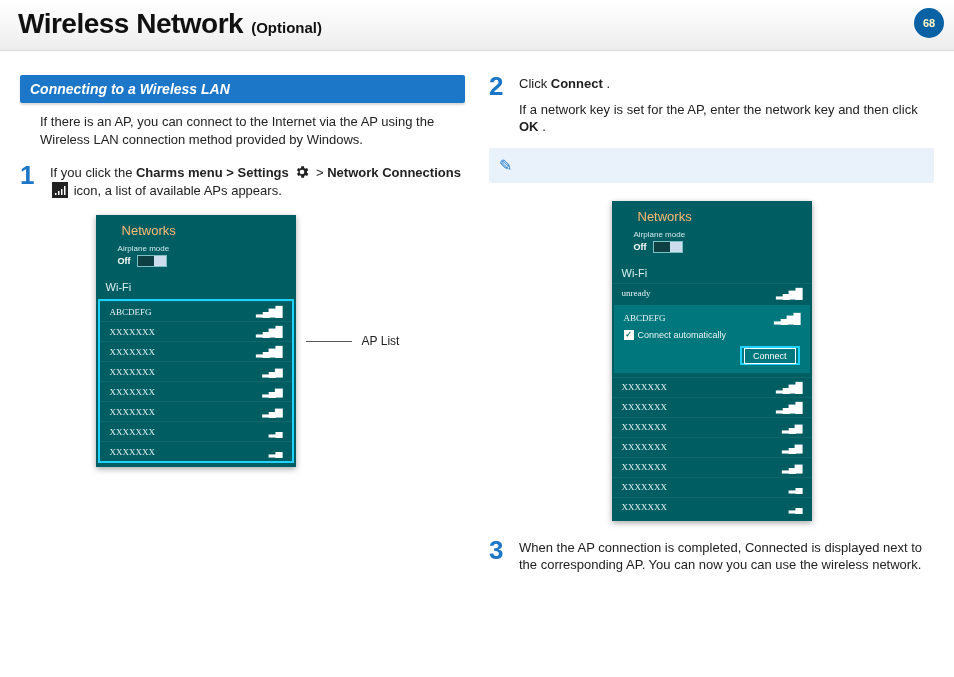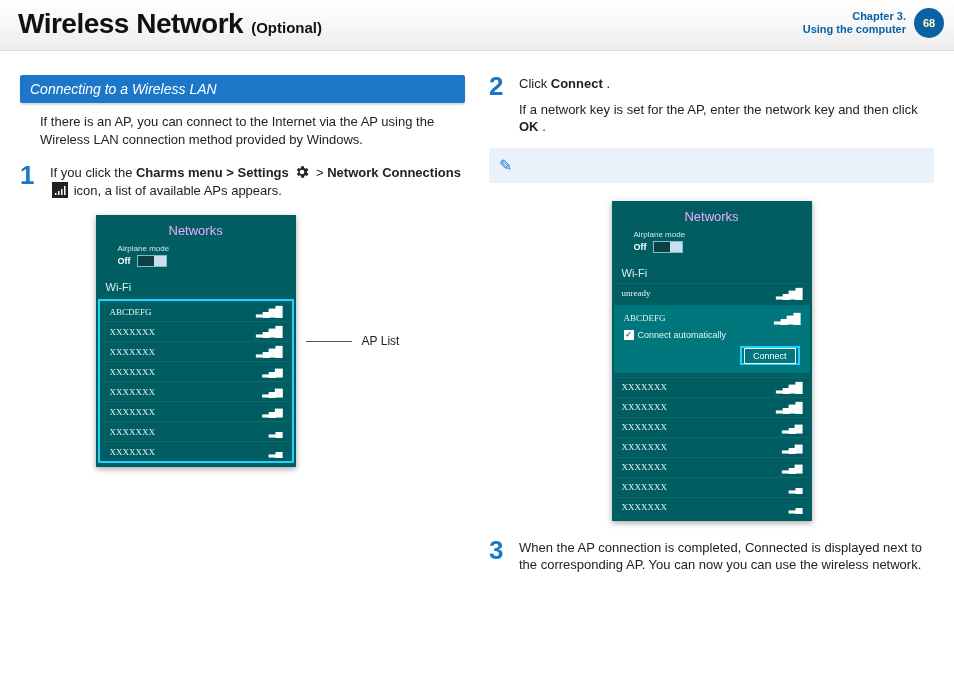--- a/index.html
+++ b/index.html
@@ -27,21 +27,21 @@
     display: flex; align-items: center; justify-content: center;
   }
 
   
   .content { display: flex; gap: 24px; padding: 24px 20px 0 20px; }
   .col { flex: 1; }
 
   .section-heading {
     background: #1c77c8;
     color: #fff;
-    font-weight: 400;
+    font-weight: 700;
     font-style: italic;
     padding: 6px 10px;
     border-radius: 2px;
     font-size: 14px;
     margin-bottom: 10px;
     box-shadow: 0 2px 2px rgba(0,0,0,0.15);
   }
   .para { font-size: 13px; line-height: 1.35; margin-bottom: 16px; margin-left: 20px; }
 
   .step { display: flex; gap: 10px; margin-bottom: 12px; }
@@ -69,21 +69,21 @@
   
   .panel-wrap { display: flex; align-items: center; justify-content: center; gap: 10px; margin: 16px 0 0 10px; }
   .panel {
     background: #005e63;
     color: #e6f3f4;
     width: 200px;
     font-size: 10px;
     box-shadow: 0 2px 6px rgba(0,0,0,0.35);
     padding-bottom: 4px;
   }
-  .panel .hdr { font-size: 13px; font-weight: 400; padding: 8px 26px 4px; color:#f0abfc;text-align:center; }
+  .panel .hdr { font-size: 13px; font-weight: 400; padding: 8px 26px 4px; color:#fdba74; }
   .panel .airplane-row { padding: 2px 22px 6px; }
   .panel .ap-label { display:block; font-size:8px; color:#cfe8ea; }
   .toggle-row { display:flex; align-items:center; gap:6px; margin-top:2px; }
   .off-label { font-size:9px; font-weight:700; color:#fff; }
   .toggle { width: 30px; height: 12px; background: #0e3f42; position: relative; border:1px solid #7fbfc4; }
   .toggle .knob { position:absolute; right:0; top:0; width: 12px; height: 100%; background: #cde; }
   .wifi-label { padding: 8px 10px 4px; font-size: 11px; color:#d8efef; }
   .ap-list { }
   .ap-item {
     display: flex; justify-content: space-between; align-items: center;
@@ -113,24 +113,20 @@
 </style>
 </head>
 <body>
 
 <div class="header">
   <div class="title-wrap">
     <span class="title">Wireless Network</span>
     <span class="subtitle">(Optional)</span>
   </div>
   <div class="chapter-wrap">
-    <div class="chapter-text">
-      <div>Chapter 3.</div>
-      <div>Using the computer</div>
-    </div>
     <div class="page-badge">68</div>
   </div>
 </div>
 
 <div class="content">
 
   <div class="col">
     <div class="section-heading">Connecting to a Wireless LAN</div>
     <div class="para">If there is an AP, you can connect to the Internet via the AP using the Wireless LAN connection method provided by Windows.</div>
 

